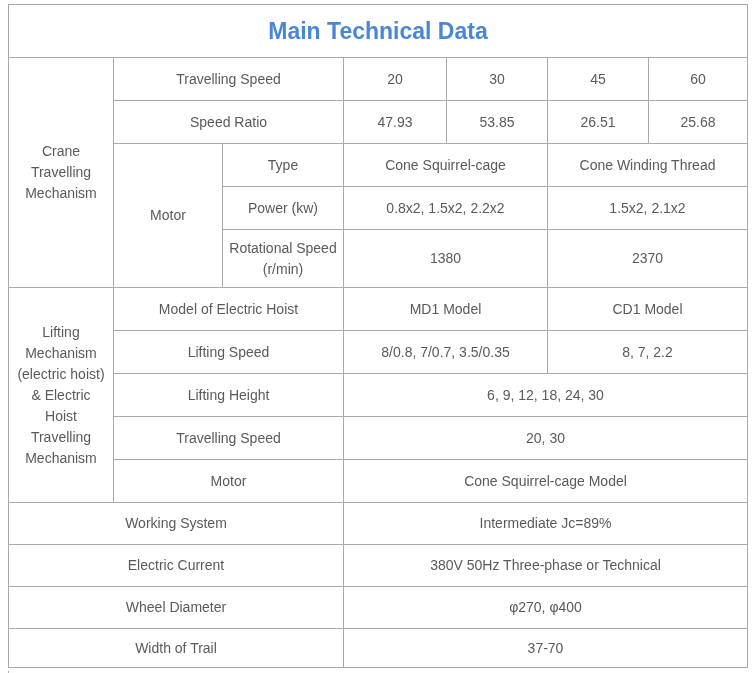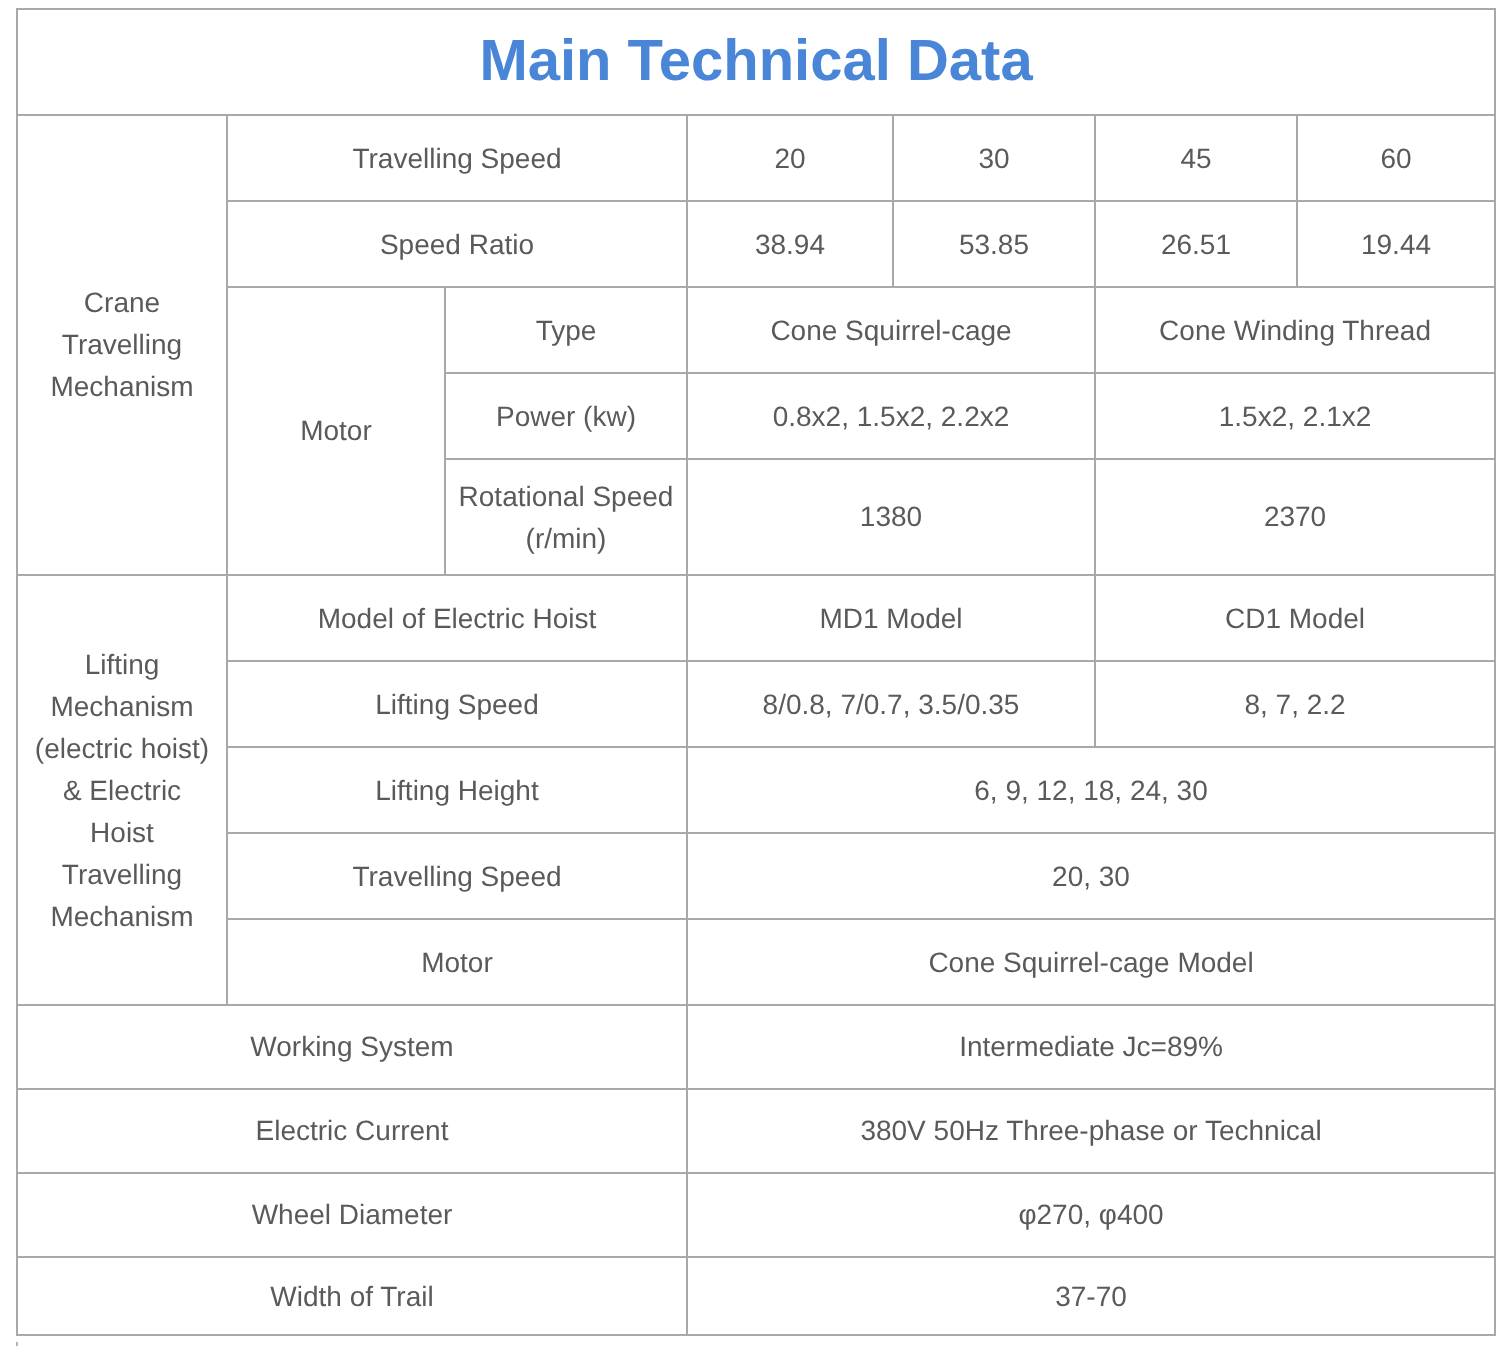--- a/index.html
+++ b/index.html
@@ -31,21 +31,21 @@
     overflow: hidden;
   }
   tr.r-title  { height: 53px; }
   tr.r-std    { height: 43px; }
   tr.r-tall   { height: 58px; }
   tr.r-gen    { height: 42px; }
   tr.r-last   { height: 39px; margin-left: 36px; }
   td.title-cell {
     color: #4a86d8;
     font-weight: bold;
-    font-size: 29px;
+    font-size: 23px;
     letter-spacing: 0px;
   }
   td.group-cell { line-height: 21px; }
   .bottom-stub {
     position: absolute;
     left: 8px; bottom: 0;
     width: 1px; height: 6px;
     background: #b5b5b5;
   }
 </style>
@@ -73,24 +73,24 @@
       <td rowspan="5" class="group-cell">Crane Travelling Mechanism</td>
       <td colspan="2">Travelling Speed</td>
       <td>20</td>
       <td>30</td>
       <td>45</td>
       <td>60</td>
     </tr>
 
     <tr class="r-std">
       <td colspan="2">Speed Ratio</td>
-      <td>38.94</td>
+      <td>47.93</td>
       <td>53.85</td>
       <td>26.51</td>
-      <td>19.44</td>
+      <td>25.68</td>
     </tr>
 
     <tr class="r-std">
       <td rowspan="3">Motor</td>
       <td>Type</td>
       <td colspan="2">Cone Squirrel-cage</td>
       <td colspan="2">Cone Winding Thread</td>
     </tr>
 
     <tr class="r-std">

